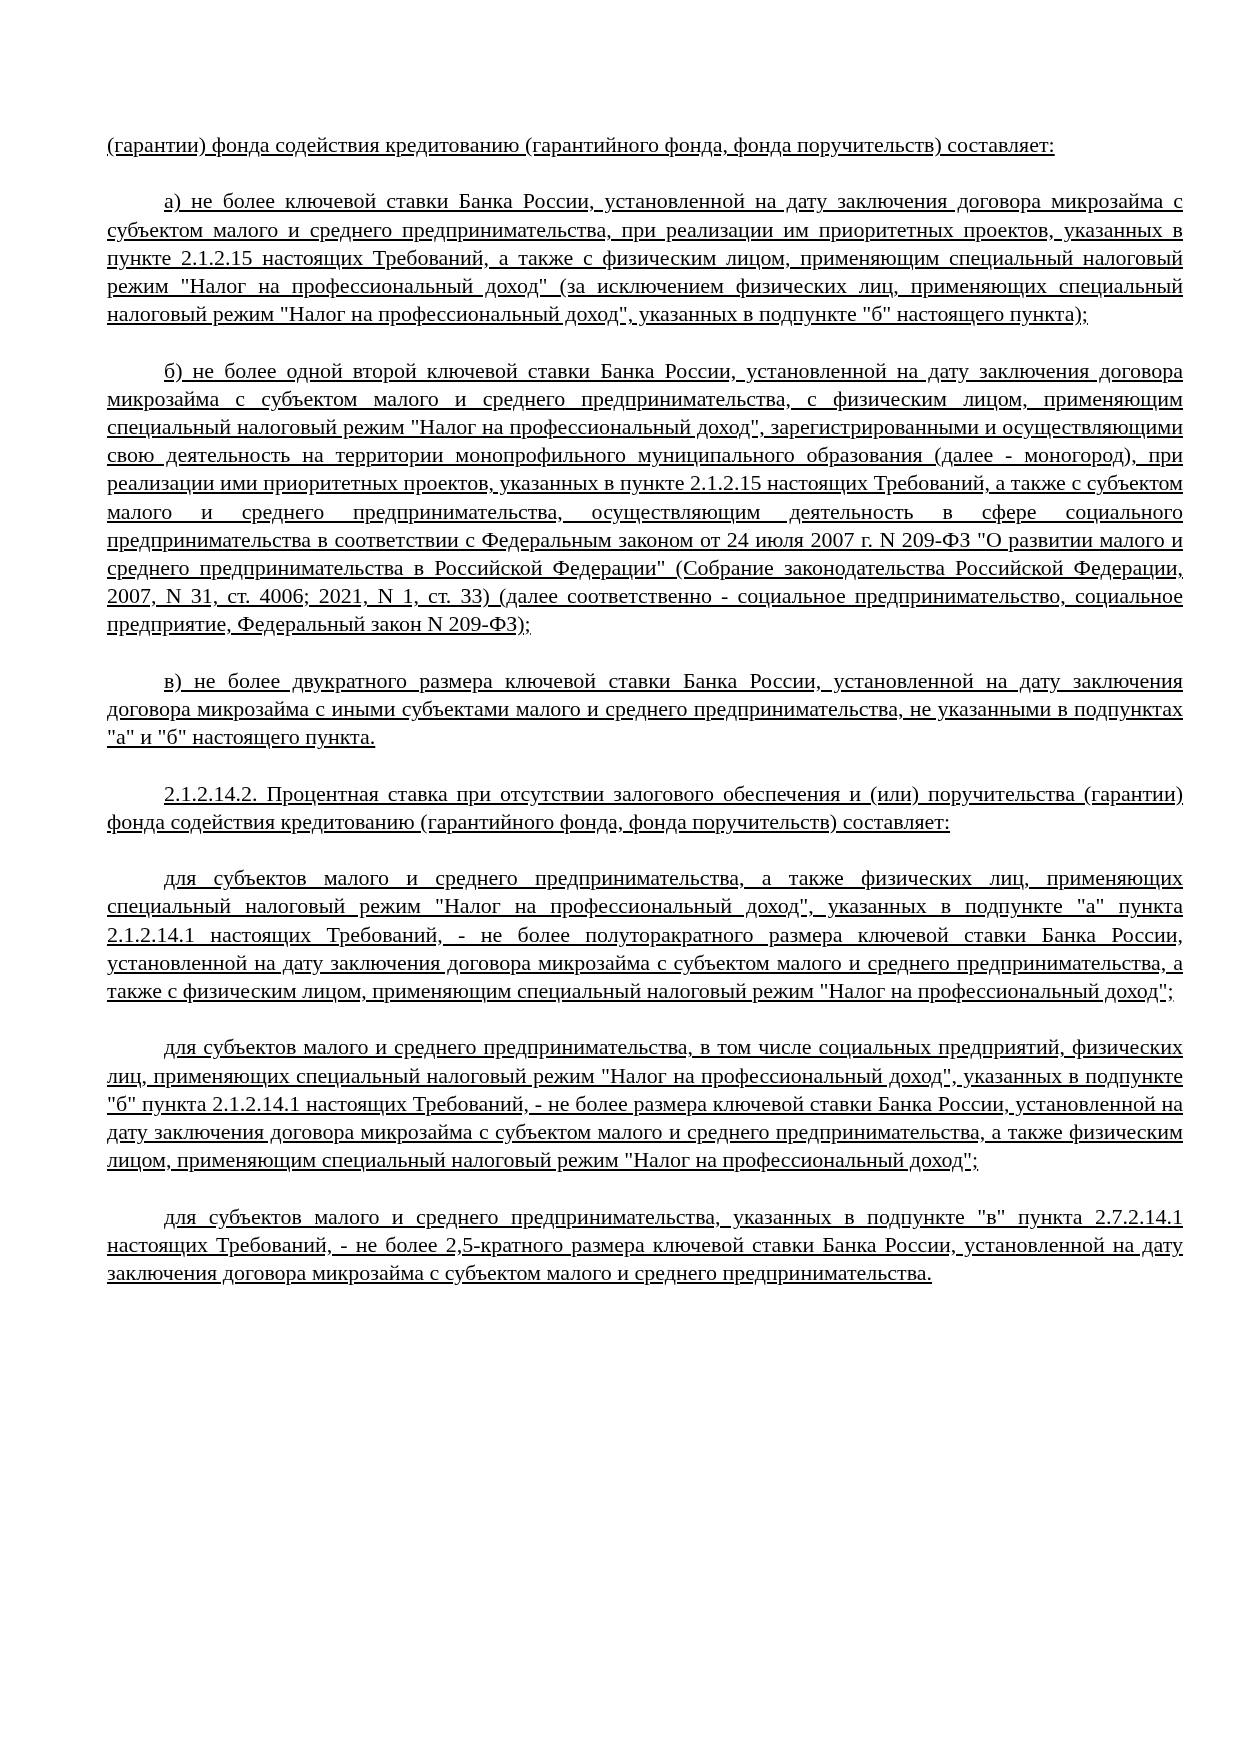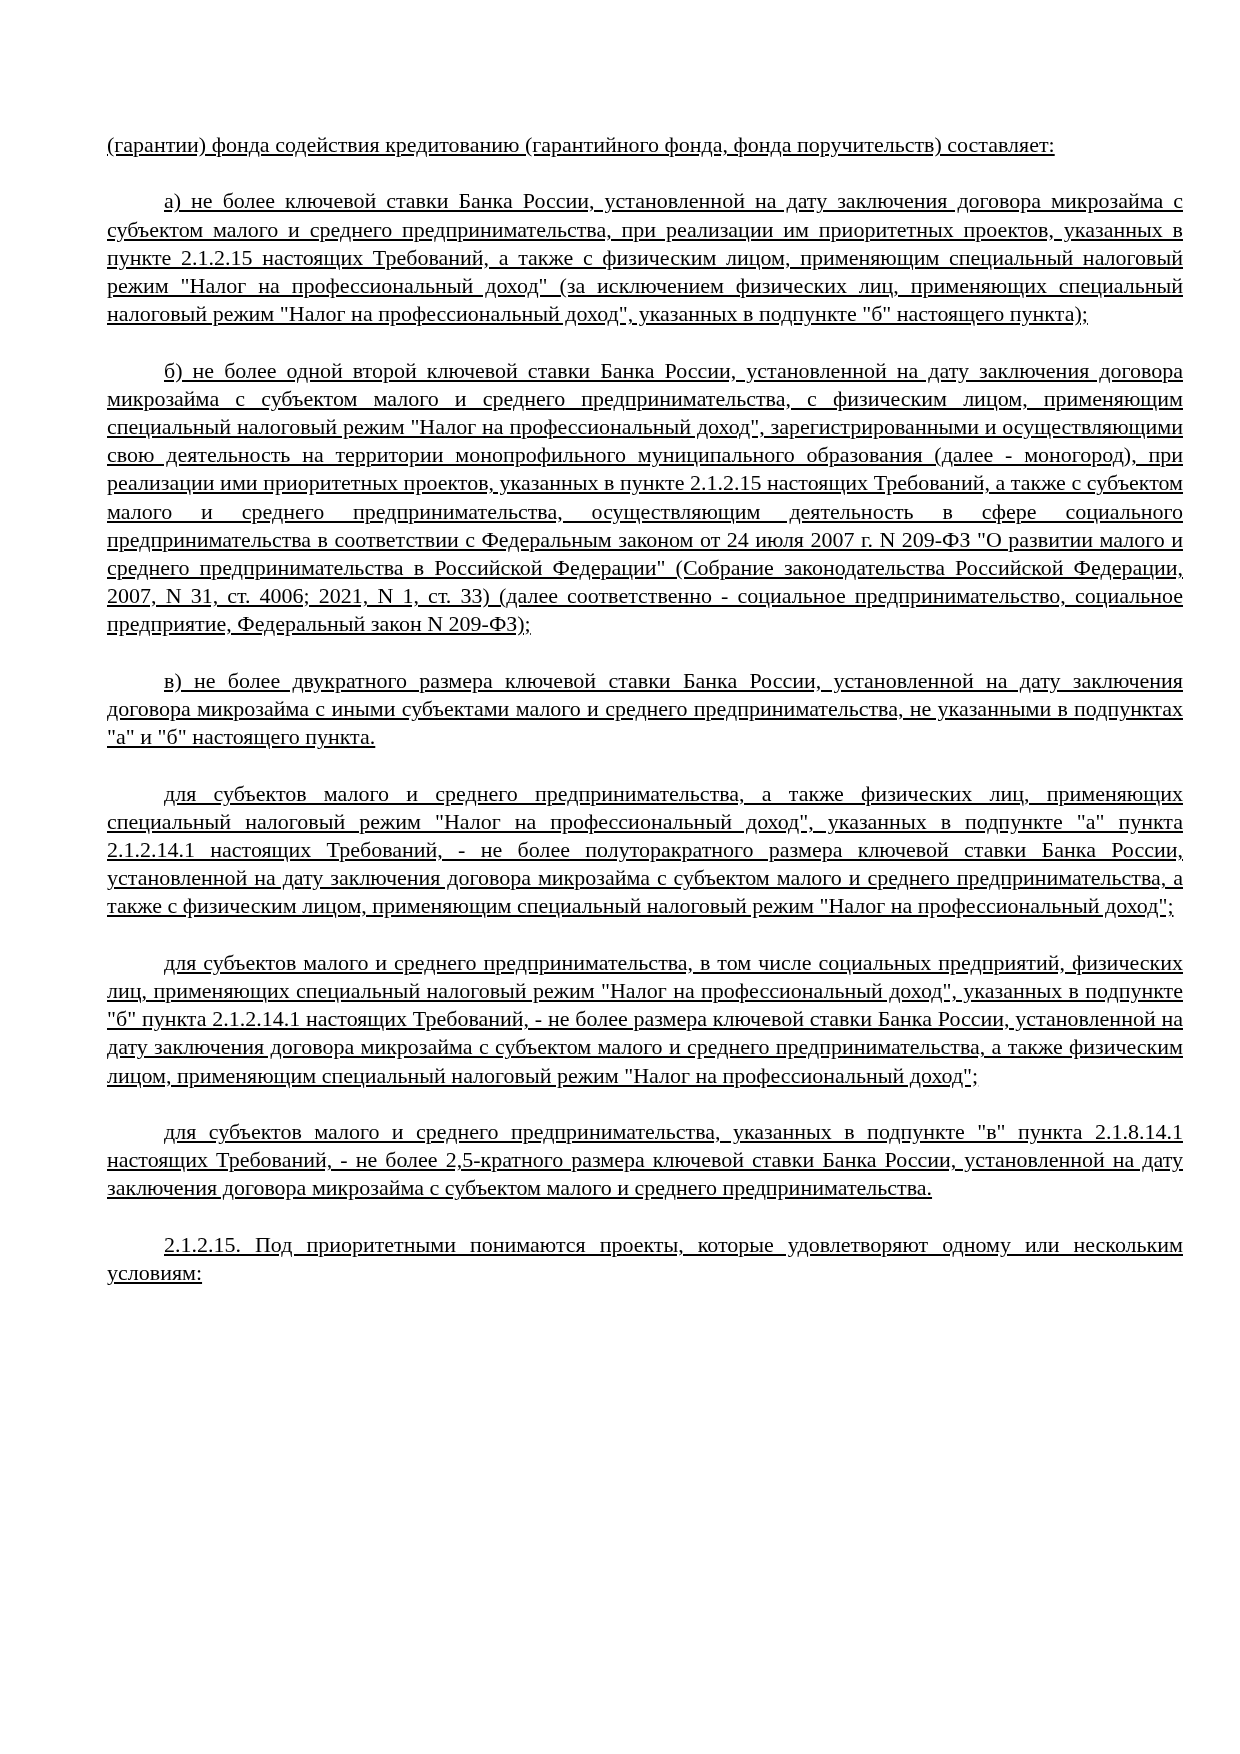--- a/index.html
+++ b/index.html
@@ -44,21 +44,21 @@
 
 <main class="page-text">
   <p class="para no-indent">(гарантии) фонда содействия кредитованию (гарантийного фонда, фонда поручительств) составляет:</p>
 
   <p class="para">а) не более ключевой ставки Банка России, установленной на дату заключения договора микрозайма с субъектом малого и среднего предпринимательства, при реализации им приоритетных проектов, указанных в пункте 2.1.2.15 настоящих Требований, а также с физическим лицом, применяющим специальный налоговый режим "Налог на профессиональный доход" (за исключением физических лиц, применяющих специальный налоговый режим "Налог на профессиональный доход", указанных в подпункте "б" настоящего пункта);</p>
 
   <p class="para">б) не более одной второй ключевой ставки Банка России, установленной на дату заключения договора микрозайма с субъектом малого и среднего предпринимательства, с физическим лицом, применяющим специальный налоговый режим "Налог на профессиональный доход", зарегистрированными и осуществляющими свою деятельность на территории монопрофильного муниципального образования (далее - моногород), при реализации ими приоритетных проектов, указанных в пункте 2.1.2.15 настоящих Требований, а также с субъектом малого и среднего предпринимательства, осуществляющим деятельность в сфере социального предпринимательства в соответствии с Федеральным законом от 24 июля 2007 г. N 209-ФЗ "О развитии малого и среднего предпринимательства в Российской Федерации" (Собрание законодательства Российской Федерации, 2007, N 31, ст. 4006; 2021, N 1, ст. 33) (далее соответственно - социальное предпринимательство, социальное предприятие, Федеральный закон N 209-ФЗ);</p>
 
   <p class="para">в) не более двукратного размера ключевой ставки Банка России, установленной на дату заключения договора микрозайма с иными субъектами малого и среднего предпринимательства, не указанными в подпунктах "а" и "б" настоящего пункта.</p>
 
+  <p class="para">2.1.2.14.2. Процентная ставка при отсутствии залогового обеспечения и (или) поручительства (гарантии) фонда содействия кредитованию (гарантийного фонда, фонда поручительств) составляет:</p>
 
   <p class="para">для субъектов малого и среднего предпринимательства, а также физических лиц, применяющих специальный налоговый режим "Налог на профессиональный доход", указанных в подпункте "а" пункта 2.1.2.14.1 настоящих Требований, - не более полуторакратного размера ключевой ставки Банка России, установленной на дату заключения договора микрозайма с субъектом малого и среднего предпринимательства, а также с физическим лицом, применяющим специальный налоговый режим "Налог на профессиональный доход";</p>
 
   <p class="para">для субъектов малого и среднего предпринимательства, в том числе социальных предприятий, физических лиц, применяющих специальный налоговый режим "Налог на профессиональный доход", указанных в подпункте "б" пункта 2.1.2.14.1 настоящих Требований, - не более размера ключевой ставки Банка России, установленной на дату заключения договора микрозайма с субъектом малого и среднего предпринимательства, а также физическим лицом, применяющим специальный налоговый режим "Налог на профессиональный доход";</p>
 
-  <p class="para">для субъектов малого и среднего предпринимательства, указанных в подпункте "в" пункта 2.1.8.14.1 настоящих Требований, - не более 2,5-кратного размера ключевой ставки Банка России, установленной на дату заключения договора микрозайма с субъектом малого и среднего предпринимательства.</p>
+  <p class="para">для субъектов малого и среднего предпринимательства, указанных в подпункте "в" пункта 2.7.2.14.1 настоящих Требований, - не более 2,5-кратного размера ключевой ставки Банка России, установленной на дату заключения договора микрозайма с субъектом малого и среднего предпринимательства.</p>
 
-  <p class="para">2.1.2.15. Под приоритетными понимаются проекты, которые удовлетворяют одному или нескольким условиям:</p>
 </main>
 
 </body></html>

